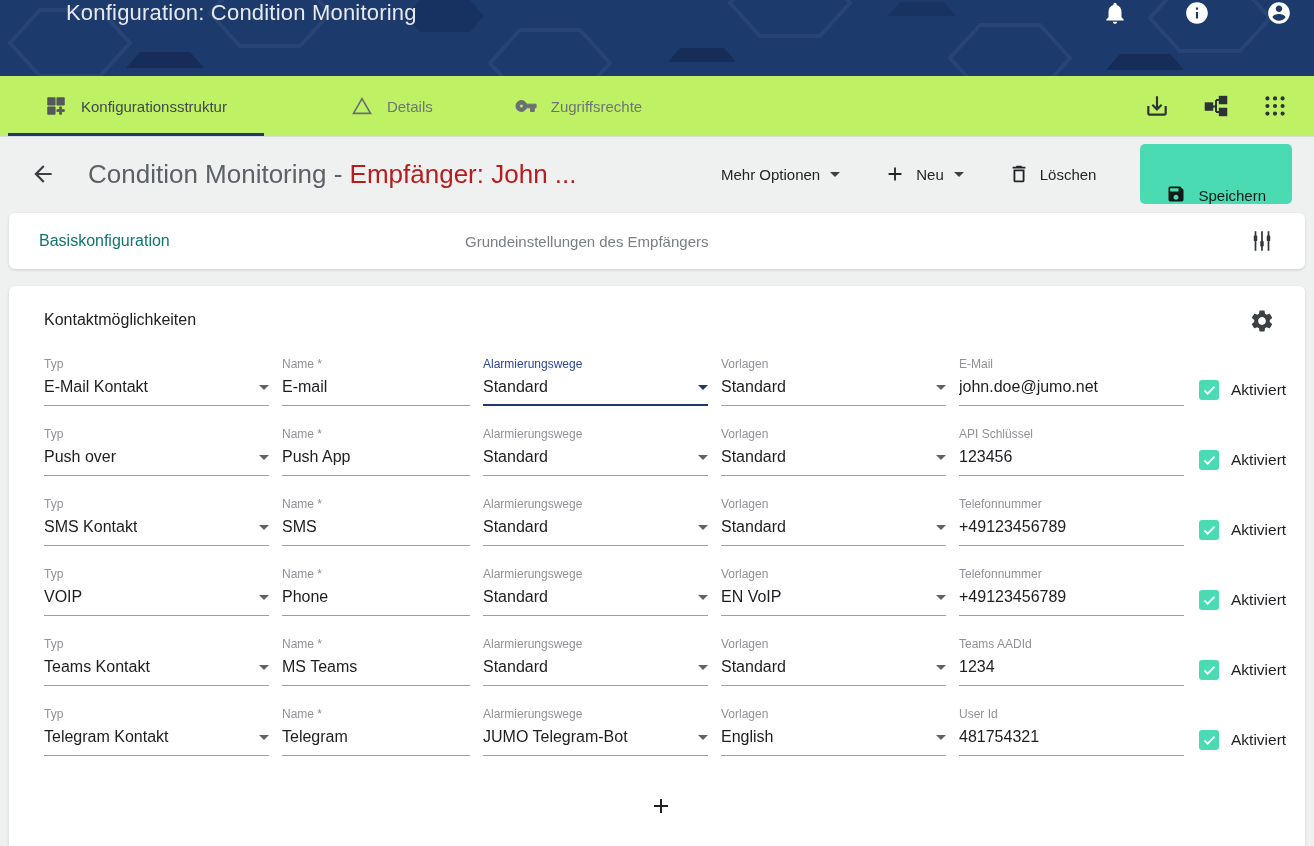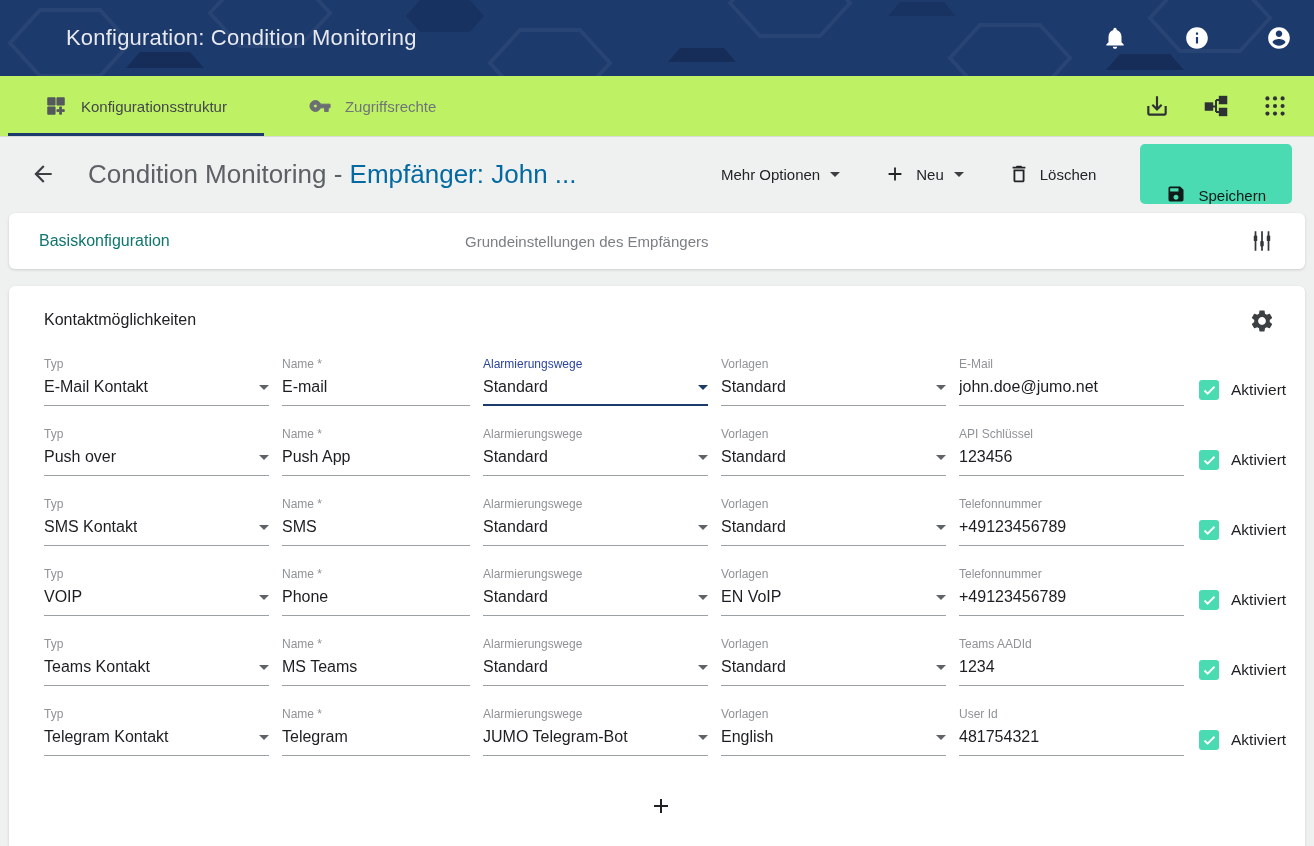--- a/index.html
+++ b/index.html
@@ -8,21 +8,21 @@
     font-family: "Liberation Sans", "DejaVu Sans", sans-serif;
     background: var(--page-bg, #eff1f1);
     color:#1f1f1f;
     display:flex; flex-direction:column;
   }
 
   
   .app-header {
     position:relative; height:76px; flex:0 0 76px;
     background: var(--header-bg, #1d3a6d);
-    display:flex; align-items:center; overflow:hidden;
+    display:flex; align-items:flex-start; overflow:hidden;
   }
   .hex-pattern { position:absolute; inset:0; pointer-events:none; }
   .app-title {
     position:relative; margin-left:66px; font-size:22px; color:#e7e9ee; letter-spacing:.2px;
   }
   .app-header-actions {
     position:relative; margin-left:auto; margin-right:22px;
     display:flex; align-items:center; gap:56px;
   }
   .hdr-icon { width:26px; height:26px; display:block; cursor:pointer; }
@@ -46,21 +46,21 @@
   .tab-bar-actions { margin-left:auto; margin-right:26px; display:flex; align-items:center; gap:33px; }
   .tb-icon { width:26px; height:26px; cursor:pointer; }
   .tb-icon svg { width:100%; height:100%; fill:#2e3235; }
 
   
   .toolbar { height:74px; flex:0 0 74px; display:flex; align-items:center; padding:0 22px 0 30px; }
   .back-btn { width:26px; height:26px; cursor:pointer; flex:0 0 auto; }
   .back-btn svg { width:100%; height:100%; fill:#3c4043; }
   .page-title { margin-left:32px; font-size:26px; white-space:nowrap; overflow:hidden; }
   .page-title .muted { color:#5d6166; }
-  .page-title .strong { color:#0369a1;margin-top:32px; }
+  .page-title .strong { color:#b91c1c;margin-top:32px; }
   .toolbar-actions { margin-left:auto; display:flex; align-items:center; gap:44px; }
   .txt-btn { display:flex; align-items:center; gap:10px; font-size:15px; font-weight:500; color:#222527; cursor:pointer; white-space:nowrap; }
   .caret { width:0; height:0; border-left:5px solid transparent; border-right:5px solid transparent; border-top:5px solid #3c4043; }
   .txt-btn svg { width:22px; height:22px; fill:#222527; }
   .save-btn {
     display:flex; align-items:flex-end; gap:12px;
     background: var(--accent-mint, #4bdbb2);
     border:none; border-radius:5px; height:60px; padding:0 26px;
     font-size:15px; font-weight:500; color:#0f1b19; cursor:pointer;
     font-family:inherit;
@@ -153,20 +153,28 @@
 
 <div class="tab-bar">
   <div class="tab active">
     <span class="tab-icon">
       <svg viewBox="0 0 24 24" stroke="none">
           <path d="M3 3h8v8H3V3zm10 0h8v8h-8V3zM3 13h8v8H3v-8zm15 3h3v2h-3v3h-2v-3h-3v-2h3v-3h2v3z"></path>
         </svg>
     </span>
     <span>Konfigurationsstruktur</span>
   </div>
+  <div class="tab t2">
+    <span class="tab-icon">
+      <svg viewBox="0 0 24 24" fill="none" stroke-width="1.8">
+          <path d="M12 4 L21.3 20 L2.7 20 Z" fill="none"></path>
+        </svg>
+    </span>
+    <span>Details</span>
+  </div>
   <div class="tab t3">
     <span class="tab-icon">
       <svg viewBox="0 0 24 24" stroke="none">
           <path d="M12.65 10C11.83 7.67 9.61 6 7 6c-3.31 0-6 2.69-6 6s2.69 6 6 6c2.61 0 4.83-1.67 5.65-4H17v4h4v-4h2v-4H12.65zM7 14c-1.1 0-2-.9-2-2s.9-2 2-2 2 .9 2 2-.9 2-2 2z"></path>
         </svg>
     </span>
     <span>Zugriffsrechte</span>
   </div>
   <div class="tab-bar-actions">
     <span class="tb-icon">

